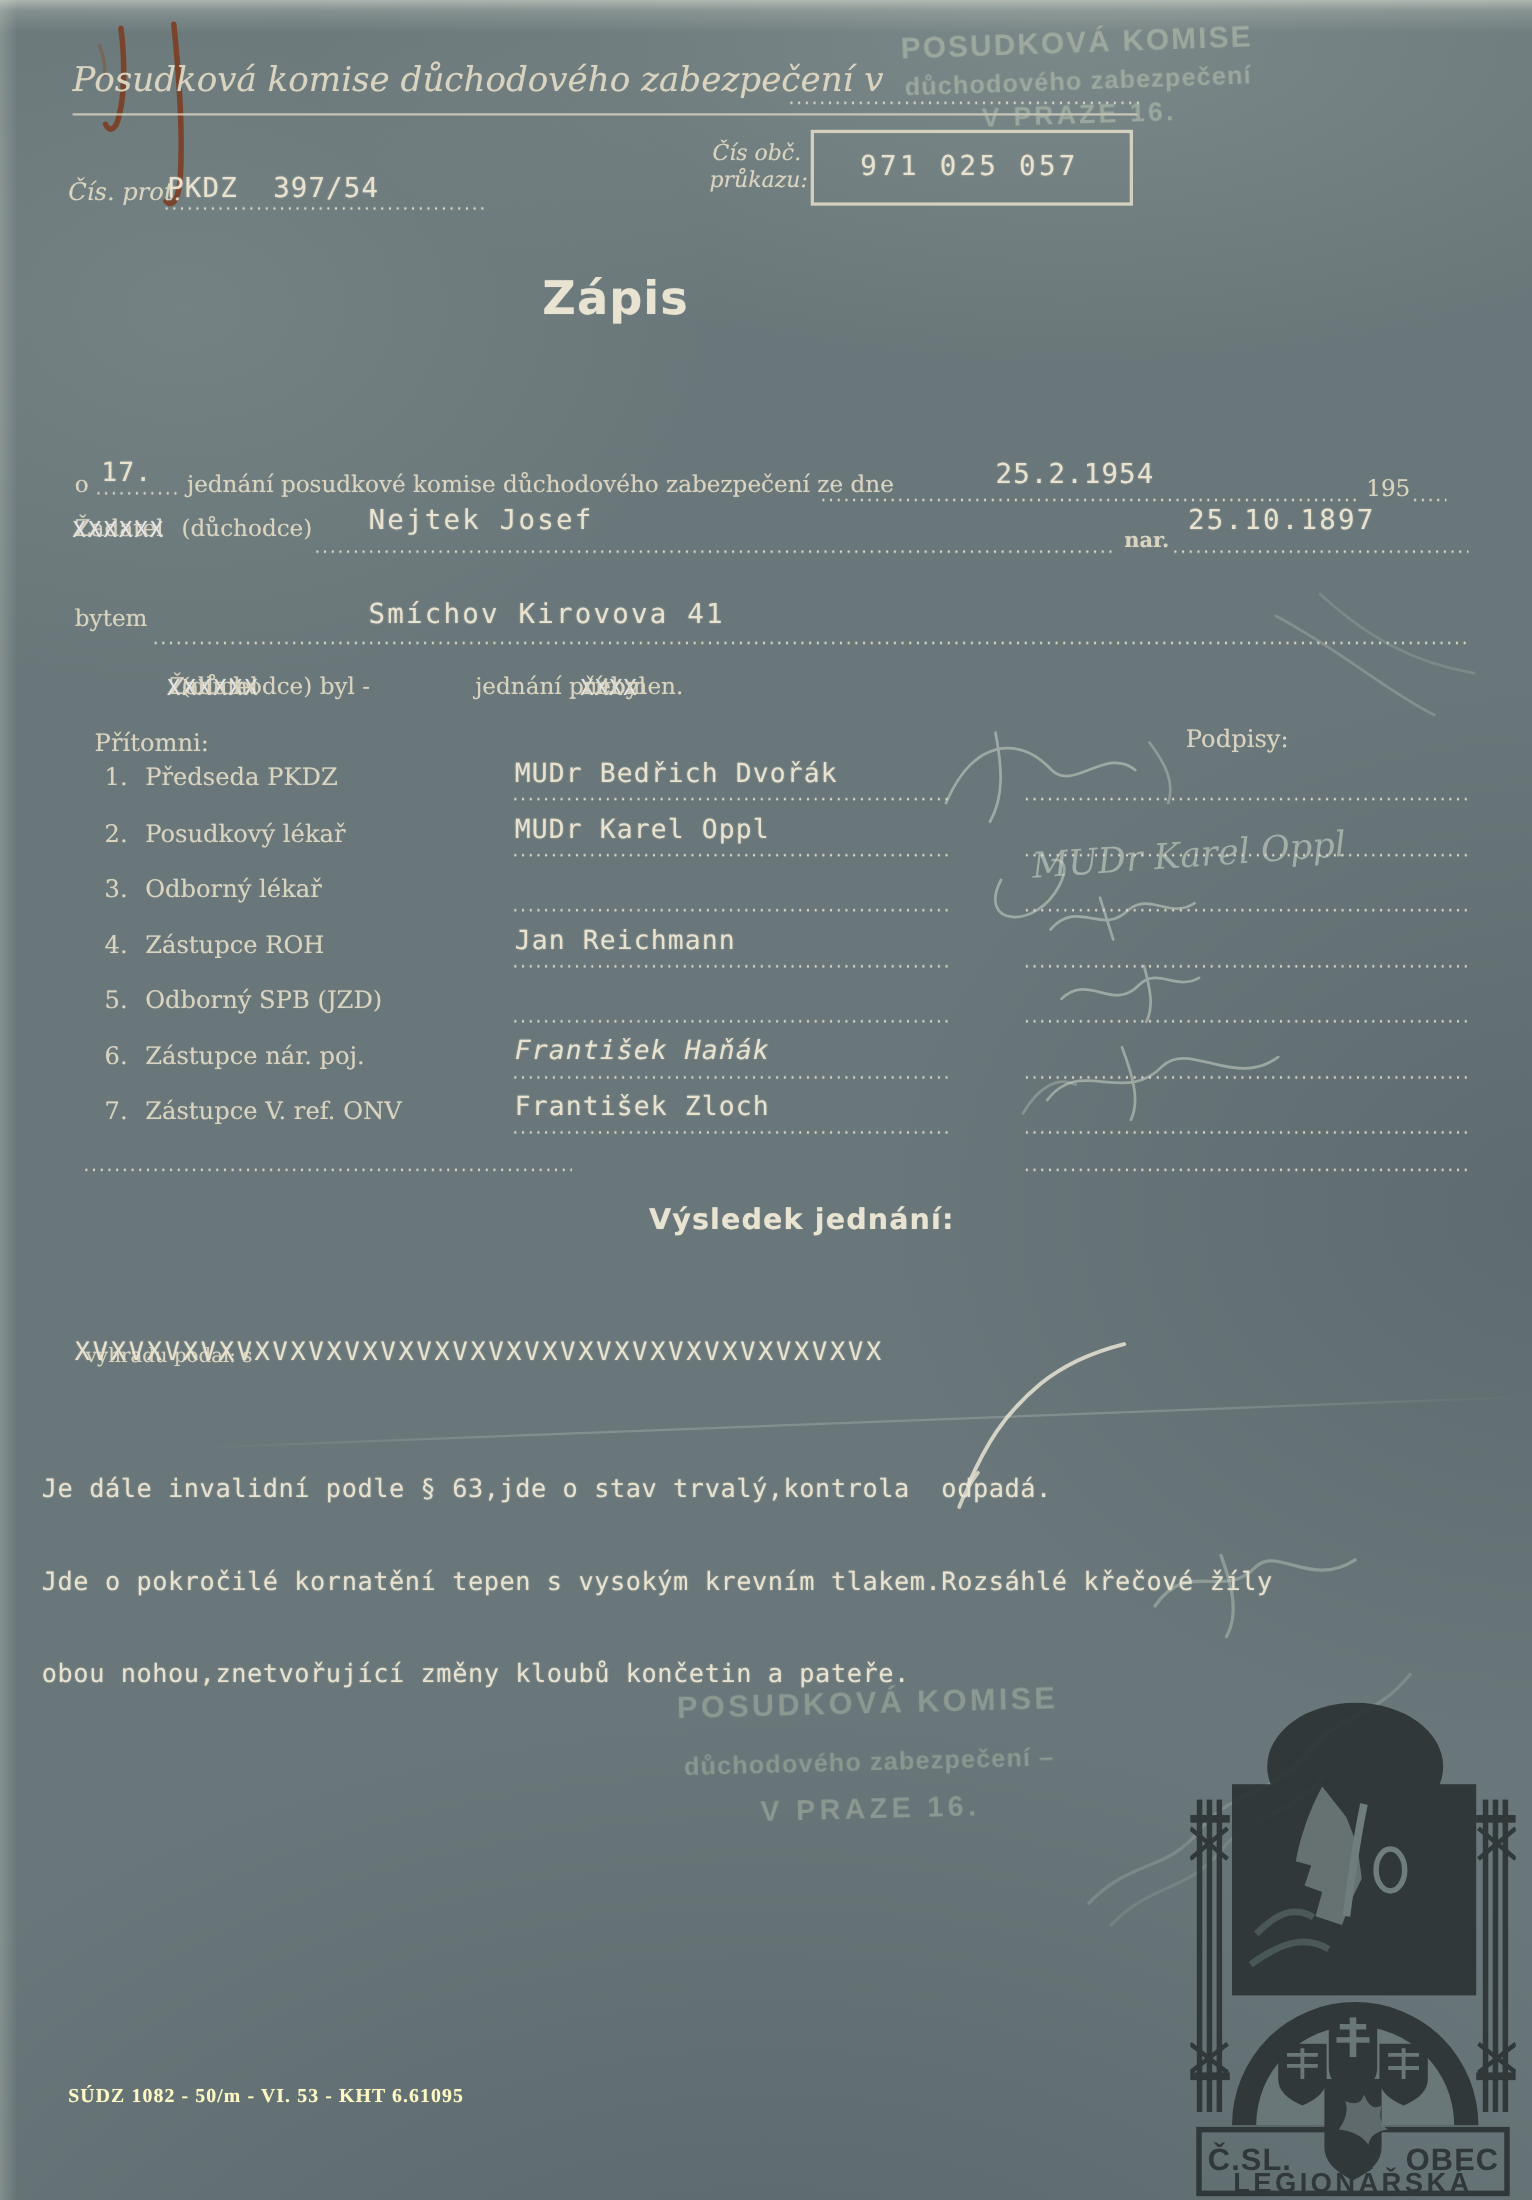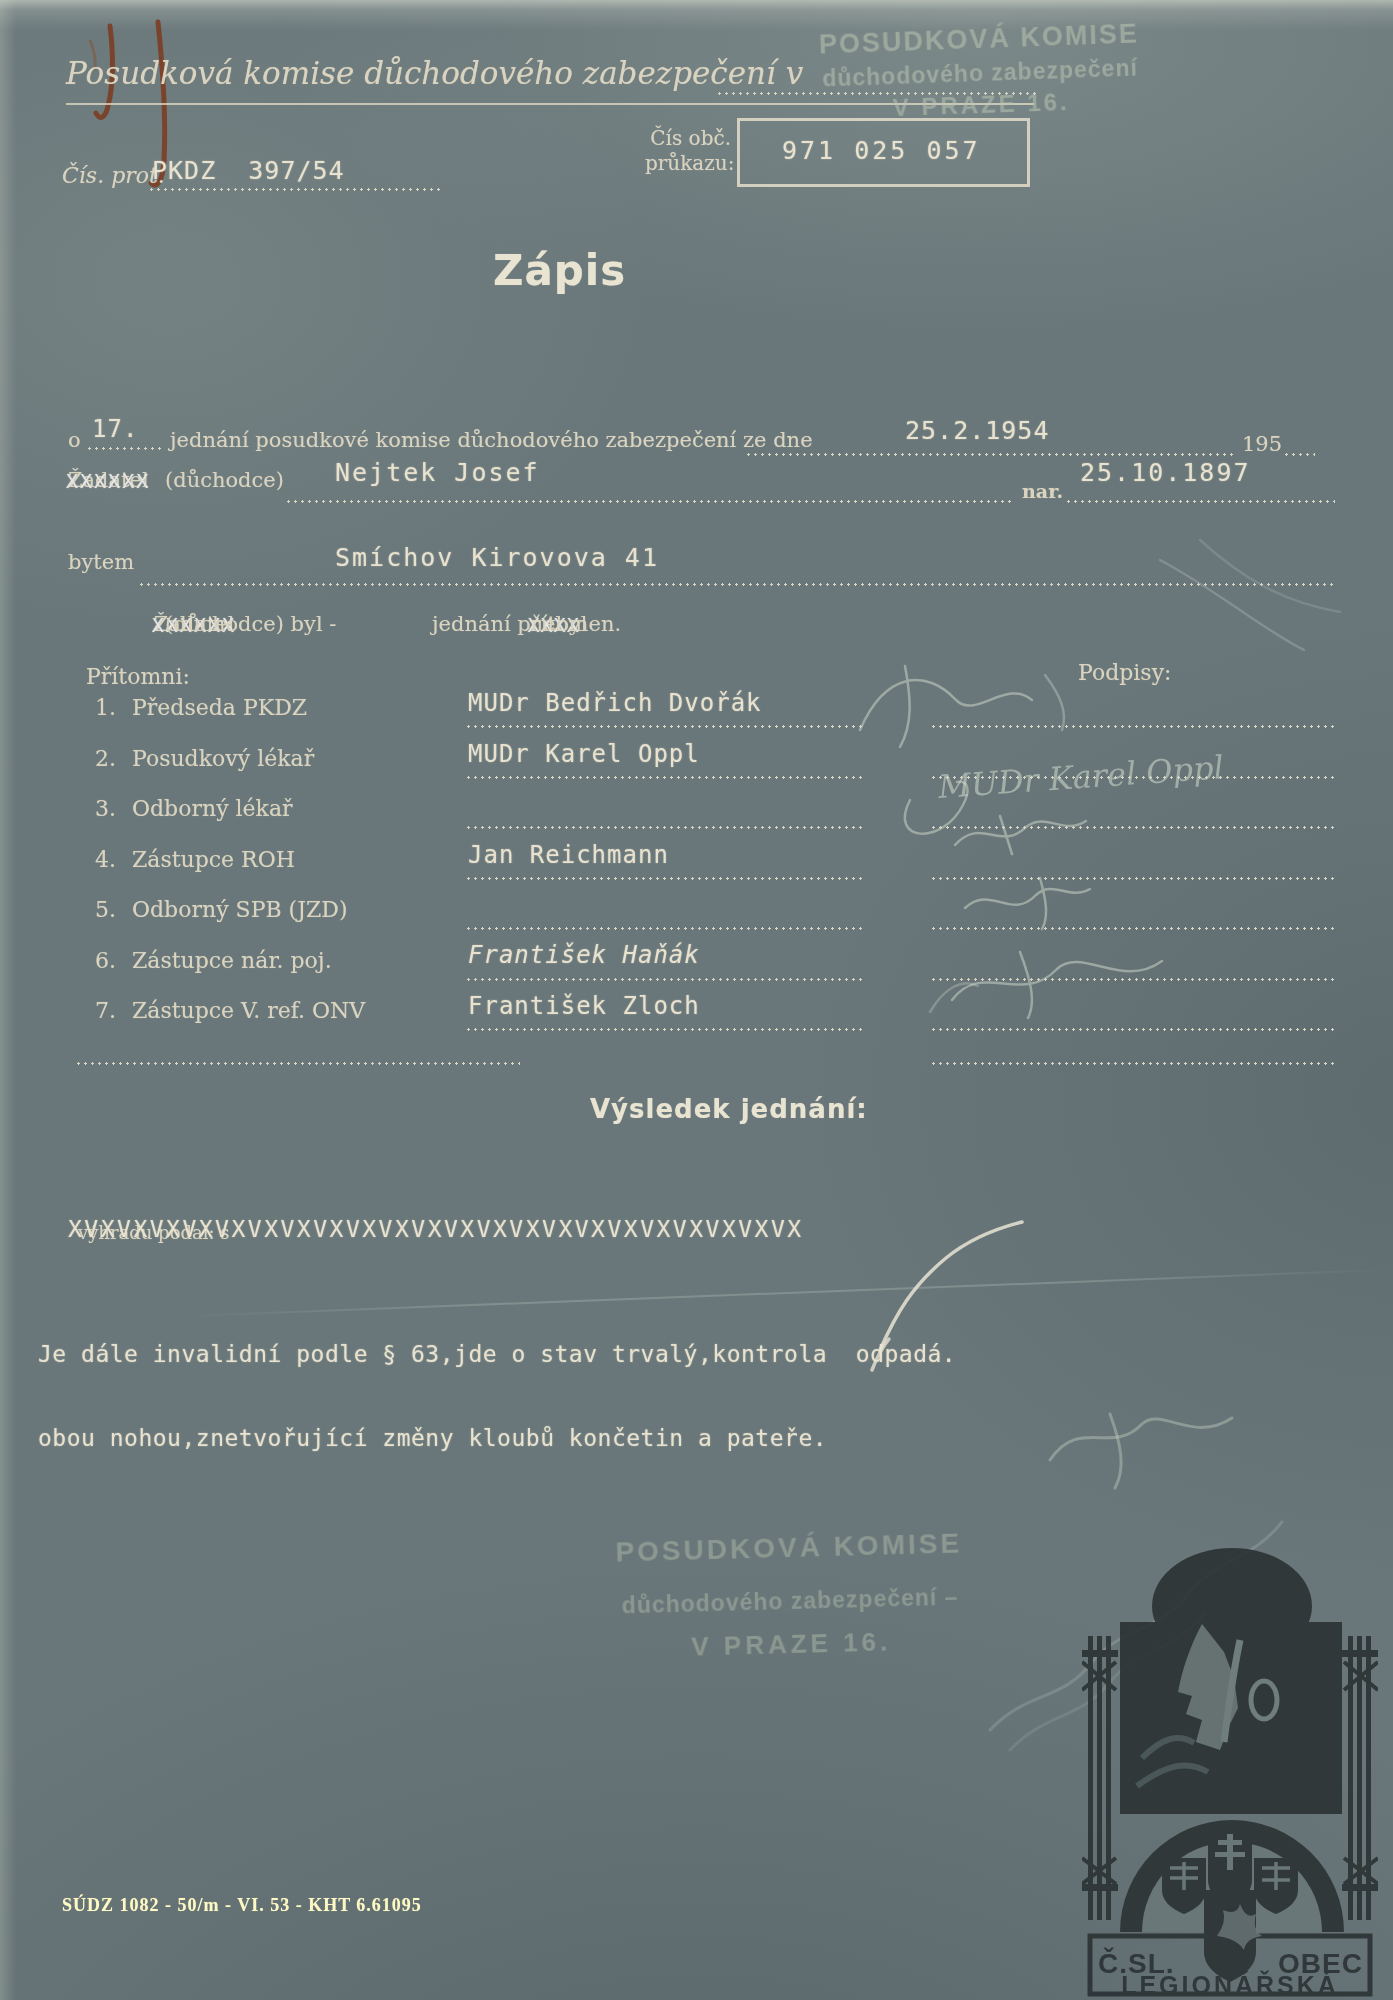--- a/index.html
+++ b/index.html
@@ -54,21 +54,21 @@
   <div class="rule" style="left:66px;top:103px;width:968px;"></div>
 
   
   <div class="abs stamp" style="left:715px;top:24px;width:530px;transform:rotate(-2deg);">
     <div style="font-size:27px;letter-spacing:2px;">POSUDKOVÁ KOMISE</div>
     <div style="font-size:23px;letter-spacing:1px;margin-top:5px;">důchodového zabezpečení</div>
     <div style="font-size:24px;letter-spacing:3px;margin-top:4px;">V PRAZE 16.</div>
   </div>
 
   
-  <div class="abs lbl" style="left:645px;top:126px;width:86px;text-align:right;font-size:20px;line-height:25px;">
+  <div class="abs lbl" style="left:645px;top:126px;width:86px;text-align:center;font-size:20px;line-height:25px;font-style:italic;">
     <div>Čís obč.</div>
     <div>průkazu:</div>
   </div>
   <div class="abs" style="left:737px;top:118px;width:293px;height:69px;border:3px solid rgba(228,222,202,0.85);box-sizing:border-box;"></div>
   <div class="abs typed" style="left:782px;top:136px;font-size:25px;letter-spacing:3px;">971 025 057</div>
 
   
   <div class="abs lbl ital" style="left:62px;top:163px;font-size:22px;">Čís. prot.</div>
   <div class="abs typed" style="left:152px;top:156px;font-size:25px;">PKDZ  397/54</div>
   <div class="dots" style="left:148px;top:188px;width:295px;"></div>
@@ -179,20 +179,21 @@
   <div class="abs sig-text" style="left:938px;top:758px;font-size:32px;transform:rotate(-4deg);">MUDr Karel Oppl</div>
 
   
   <div class="abs bold-head" style="left:590px;top:1094px;font-size:26px;letter-spacing:1px;">Výsledek jednání:</div>
   <div class="abs lbl" style="left:78px;top:1222px;font-size:18px;">výhradu podal: s</div>
   <div class="abs typed" style="left:68px;top:1216px;font-size:23px;letter-spacing:2.5px;">XVXVXVXVXVXVXVXVXVXVXVXVXVXVXVXVXVXVXVXVXVXVX</div>
 
   
   <div class="abs typed" style="left:38px;top:1284px;font-size:23px;line-height:28px;letter-spacing:0.5px;">
     <div>Je dále invalidní podle § 63,jde o stav trvalý,kontrola  odpadá.</div>
+    <div>Jde o pokročilé kornatění tepen s vysokým krevním tlakem.Rozsáhlé křečové žíly</div>
     <div>obou nohou,znetvořující změny kloubů končetin a pateře.</div>
   </div>
 
   
   <svg class="abs" style="left:850px;top:1218px;" width="220" height="180" viewBox="0 0 220 180">
     <path d="M22,152 C27,139 31,131 39,121" stroke="rgba(232,228,212,0.8)" stroke-width="3.5" fill="none" stroke-linecap="round"></path>
     <path d="M30,132 C46,96 62,68 96,40 C122,19 152,9 172,4" stroke="rgba(232,228,212,0.85)" stroke-width="3.5" fill="none" stroke-linecap="round"></path>
   </svg>
   <div class="crease" style="left:180px;top:1292px;width:1210px;height:2px;transform:rotate(-2.2deg);
        background:linear-gradient(90deg, transparent, rgba(222,228,218,0.22) 25%, rgba(222,228,218,0.22) 75%, transparent);"></div>

